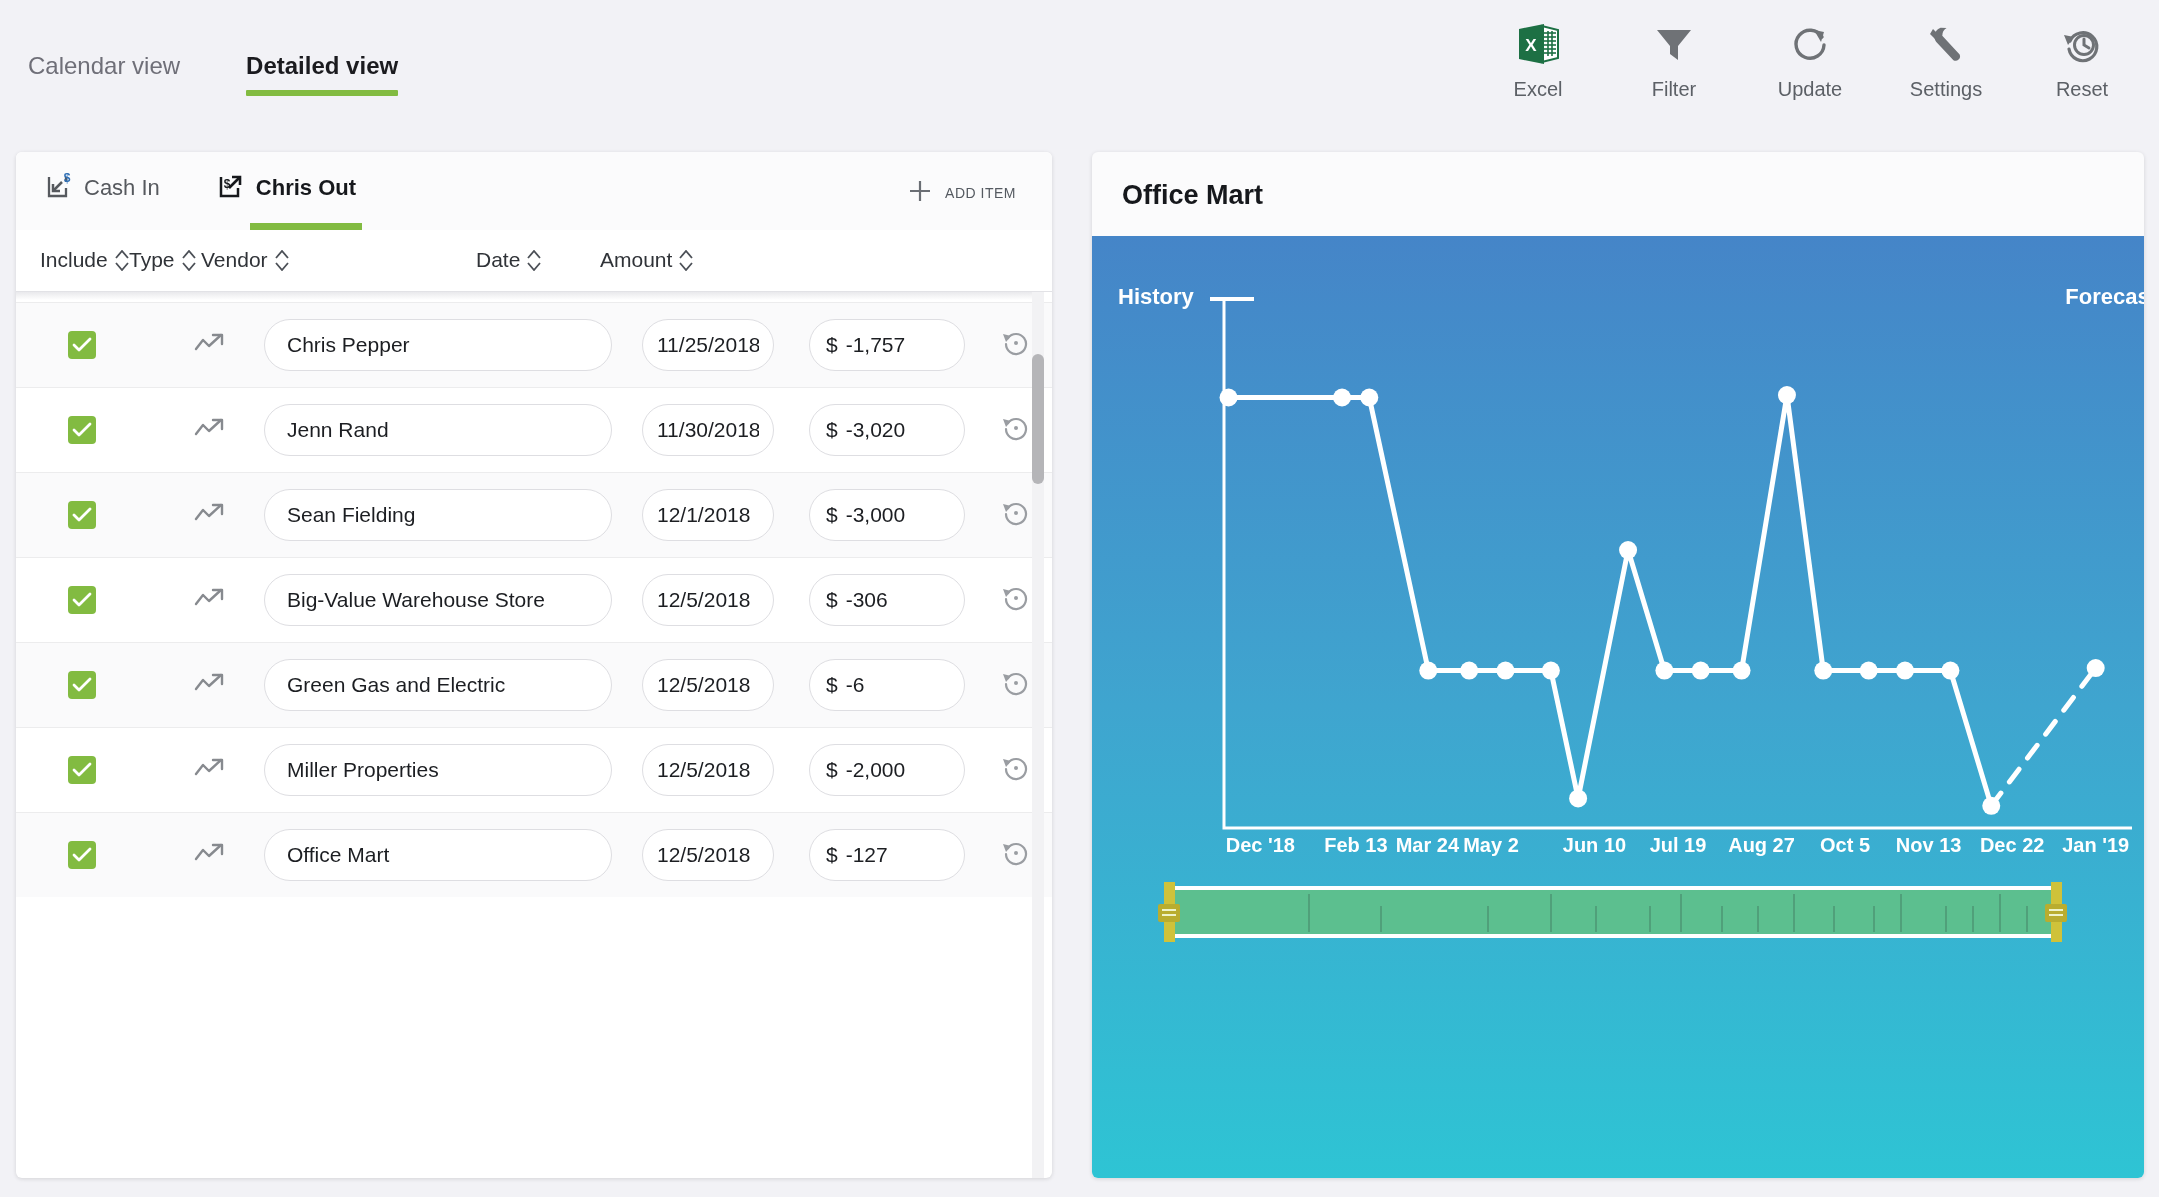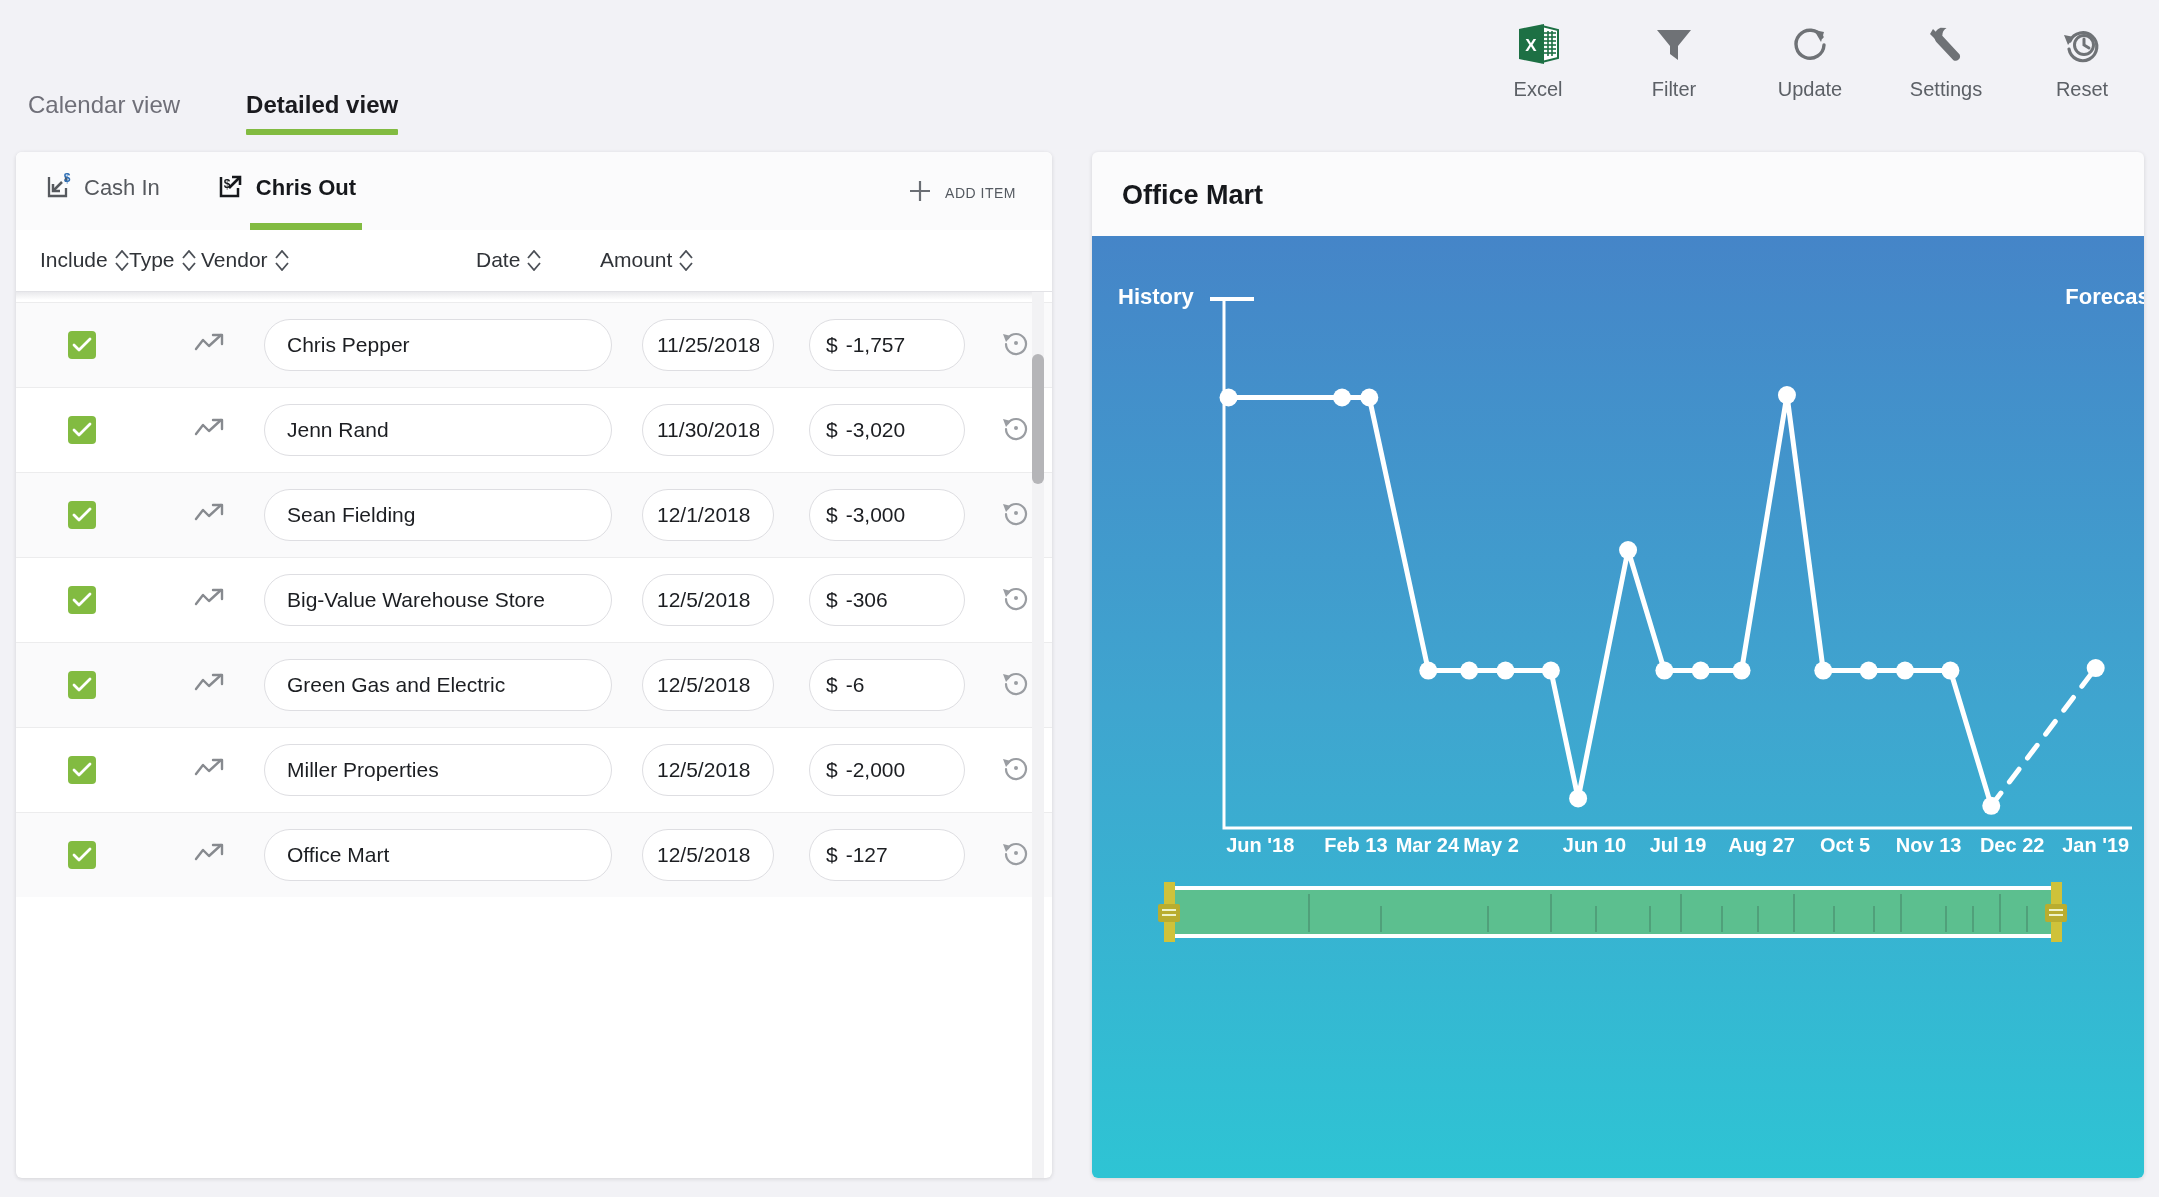--- a/index.html
+++ b/index.html
@@ -7,21 +7,21 @@
     width: 2159px; height: 1197px;
     background: #f2f2f6;
     font-family: "Liberation Sans", sans-serif;
     overflow: hidden;
   }
 
   
   #topbar {
     position: absolute; left: 0; top: 0; width: 2159px; height: 140px;
   }
-  #view-tabs { position: absolute; left: 28px; top: 52px; display: flex; gap: 66px; margin-top: 39px; }
+  #view-tabs { position: absolute; left: 28px; top: 52px; display: flex; gap: 66px; }
   .vtab { position: relative; font-size: 24px; color: #6f6f78; padding-bottom: 16px; cursor: pointer; }
   .vtab.active { color: #1b1b1f; font-weight: bold; }
   .vtab.active::after {
     content: ""; position: absolute; left: 0; right: 0; bottom: 0;
     height: 6px; background: #82bb41; border-radius: 1px;
   }
 
   #tool-group { position: absolute; right: 26px; top: 16px; display: flex; gap: 34px; }
   .tool { width: 102px; text-align: center; cursor: pointer; }
   .tool .ticon { height: 56px; display: flex; align-items: center; justify-content: center; }
@@ -521,21 +521,21 @@
         <circle cx="694.96" cy="159.04000000000002" r="9" fill="#fff"></circle>
         <circle cx="731.28" cy="434.56" r="9" fill="#fff"></circle>
         <circle cx="776.68" cy="434.56" r="9" fill="#fff"></circle>
         <circle cx="813" cy="434.56" r="9" fill="#fff"></circle>
         <circle cx="858.4000000000001" cy="434.56" r="9" fill="#fff"></circle>
         <circle cx="899.26" cy="569.86" r="9" fill="#fff"></circle>
         <polyline points="899.26,569.86 1003.68,432.1" fill="none" stroke="#fff" stroke-width="5" stroke-linejoin="round" stroke-linecap="round" stroke-dasharray="16 14"></polyline>
         <circle cx="1003.68" cy="432.1" r="9" fill="#fff"></circle>
       </svg>
     <div id="xaxis-labels">
-        <div class="xtick" style="left: 168.32px;">Jun '18</div>
+        <div class="xtick" style="left: 168.32px;">Dec '18</div>
         <div class="xtick" style="left: 251.856px; margin-left: 12px;">Feb 13</div>
         <div class="xtick" style="left: 335.392px;">Mar 24</div>
         <div class="xtick" style="left: 399px;">May 2</div>
         <div class="xtick" style="left: 502.464px;">Jun 10</div>
         <div class="xtick" style="left: 586px;">Jul 19</div>
         <div class="xtick" style="left: 669.536px;">Aug 27</div>
         <div class="xtick" style="left: 753.072px;">Oct 5</div>
         <div class="xtick" style="left: 836.608px;">Nov 13</div>
         <div class="xtick" style="left: 920.144px;">Dec 22</div>
         <div class="xtick" style="left: 1003.68px;">Jan '19</div>

